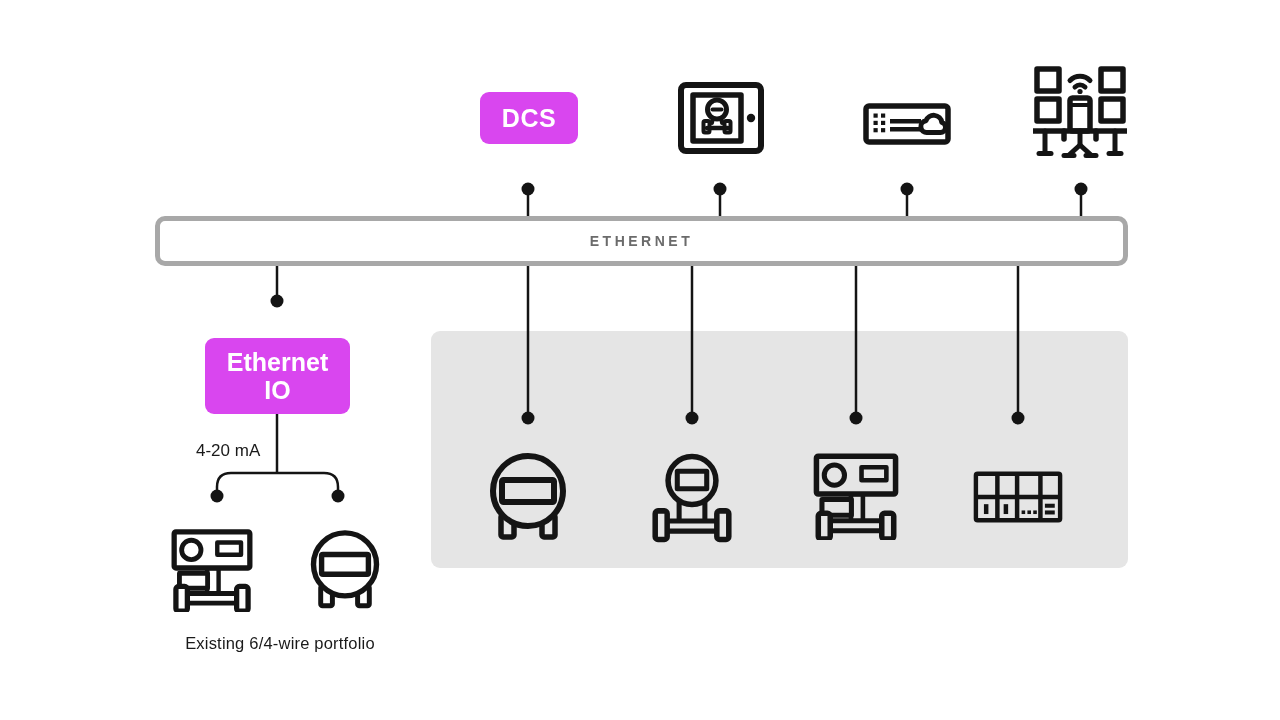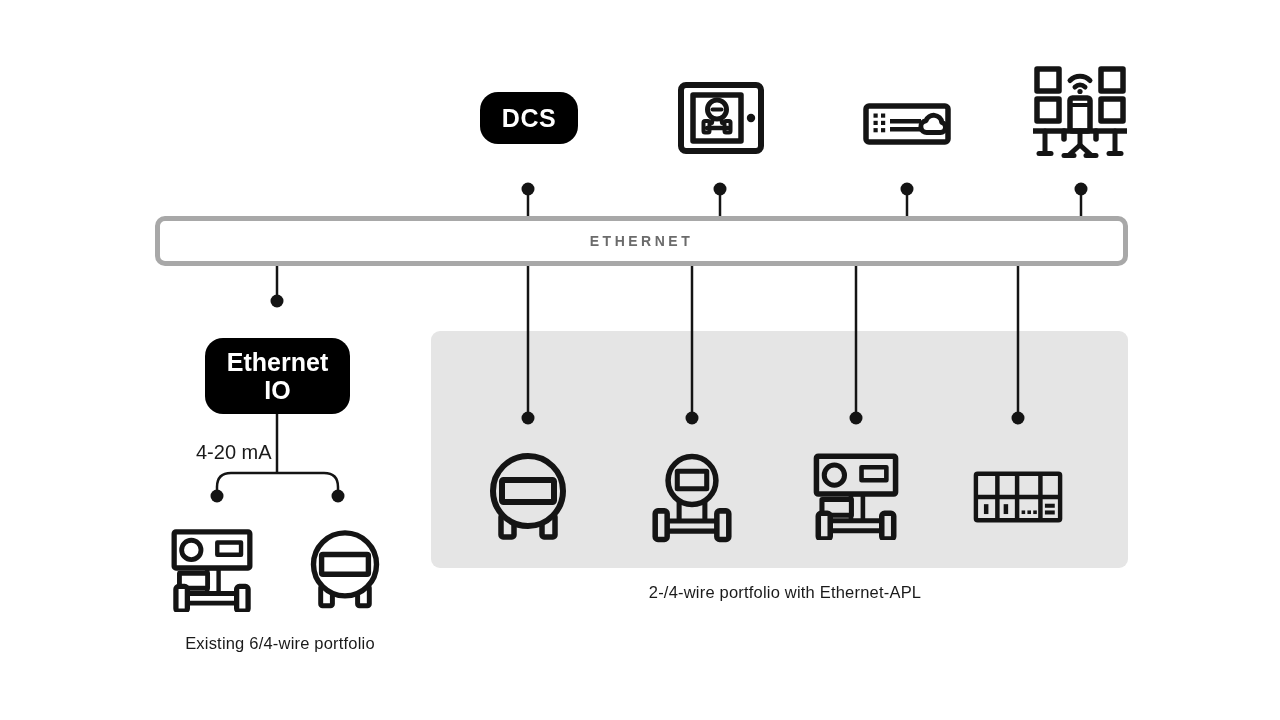--- a/index.html
+++ b/index.html
@@ -2,21 +2,21 @@
 <html><head>
 <meta charset="utf-8">
 <style>
   html,body{margin:0;padding:0;background:#ffffff;}
   .canvas{
     position:relative;width:1280px;height:720px;background:#ffffff;overflow:hidden;
     font-family:"Liberation Sans", sans-serif;color:#1a1a1a;
   }
   
   .red-box{
-    position:absolute;background:#000000;color:#ffffff;border-radius:18px;
+    position:absolute;background:#d946ef;color:#ffffff;border-radius:9px;
     display:flex;align-items:center;justify-content:center;text-align:center;
     font-weight:bold;
   }
   .dcs-box{left:480px;top:92px;width:98px;height:52px;font-size:25px;letter-spacing:.5px;}
   .eio-box{left:205px;top:338px;width:145px;height:76px;font-size:25px;line-height:1.12;}
   
   .bus{
     position:absolute;left:155px;top:216px;width:973px;height:50px;box-sizing:border-box;
     background:#ffffff;border:5px solid #a8a8a8;border-radius:10px;
     display:flex;align-items:center;justify-content:center;
@@ -24,21 +24,21 @@
   }
   
   .gray-panel{
     position:absolute;left:431px;top:331px;width:697px;height:237px;
     background:#e5e5e5;border-radius:9px;
   }
   .overlay{position:absolute;left:0;top:0;width:1280px;height:720px;pointer-events:none;}
   .caption{position:absolute;font-size:16.5px;color:#1a1a1a;text-align:center;letter-spacing:.2px;}
   .cap-existing{left:120px;top:634px;width:320px;}
   .cap-apl{left:585px;top:583px;width:400px;}
-  .label-420{position:absolute;left:196px;top:441px;font-size:20px;color:#1a1a1a;}
+  .label-420{position:absolute;left:196px;top:441px;font-size:17px;color:#1a1a1a;}
   .icon{position:absolute;}
   .hidden-defs{position:absolute;width:0;height:0;overflow:hidden;}
 </style>
 </head>
 <body>
 
 <div class="canvas">
 
   <svg class="hidden-defs" aria-hidden="true">
     <defs>
@@ -225,15 +225,14 @@
   </svg>
 
   <svg class="icon" style="left:810px;top:448px;width:92px;height:92px;--bg:#e5e5e5" viewBox="0 0 100 100">
     <use href="#sym-leveltx"></use>
   </svg>
 
   <svg class="icon" style="left:973px;top:471px;width:90px;height:52px;--bg:#e5e5e5" viewBox="0 0 100 58">
     <use href="#sym-remoteio"></use>
   </svg>
 
-  <div class="caption cap-apl">2-/4-wire portfolio with Ethernet-APL</div>
 
 </div>
 
 </body></html>

